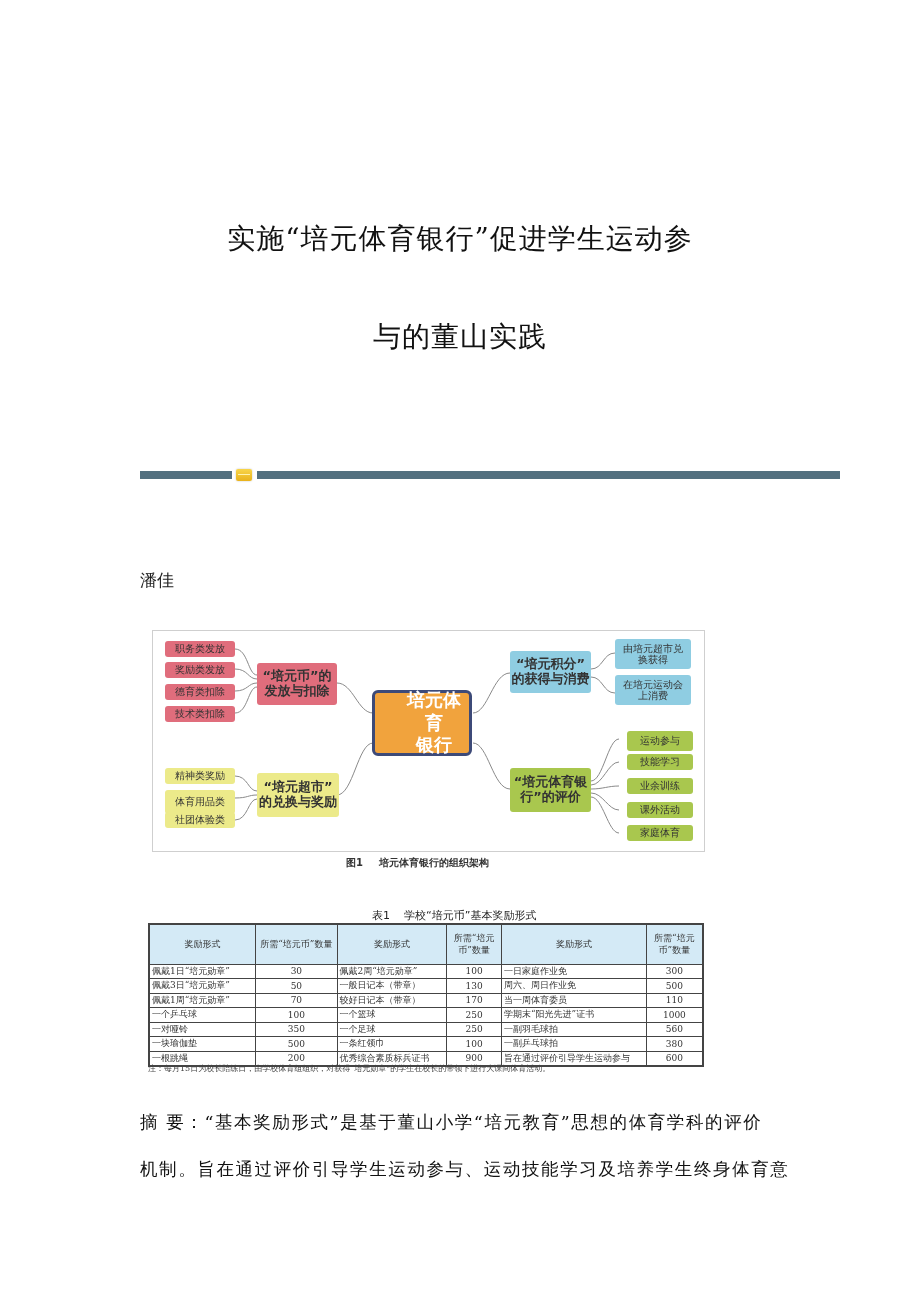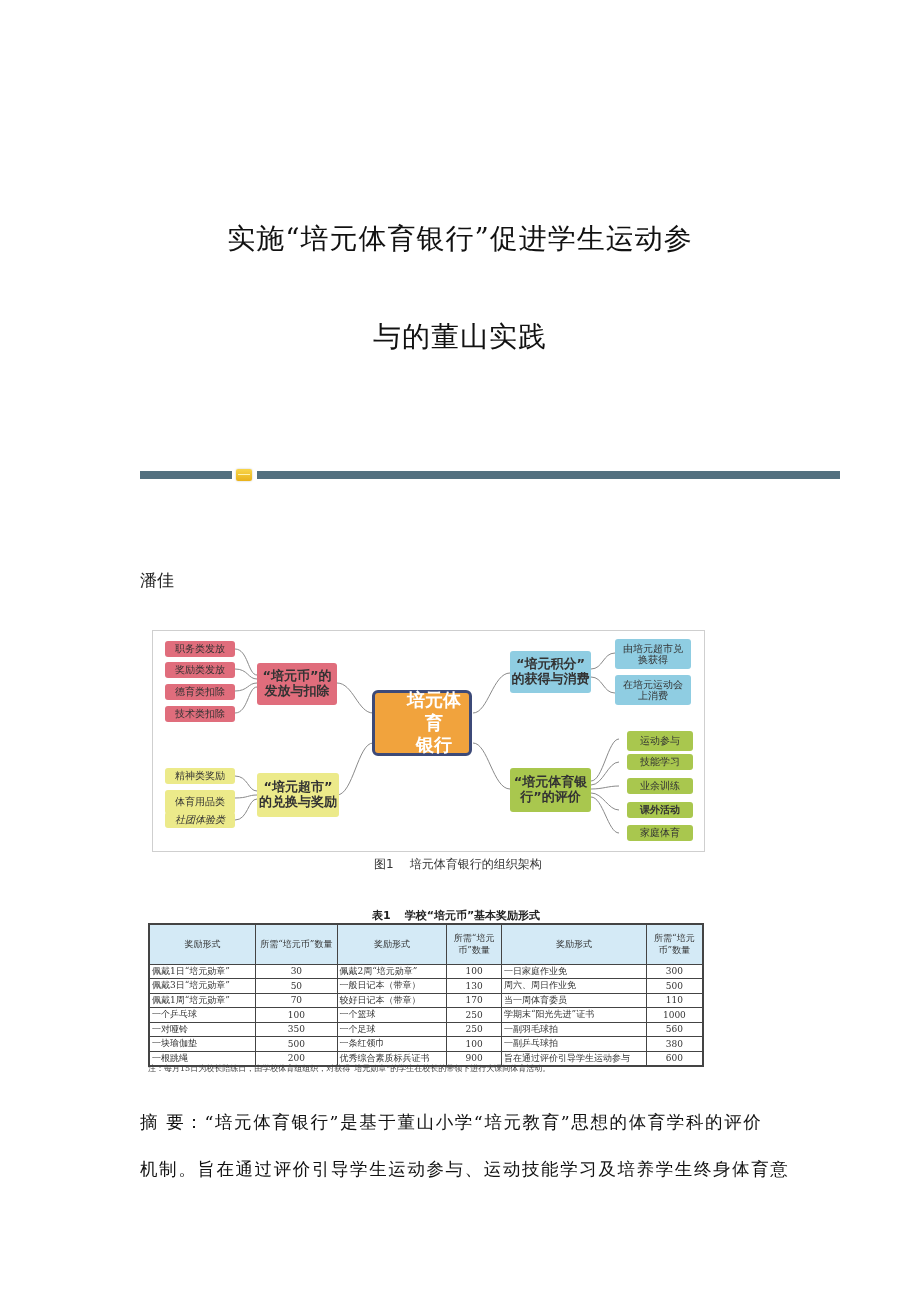--- a/index.html
+++ b/index.html
@@ -43,27 +43,27 @@
   .green { background: #a9c74e; }
   .mid { font-size: 13px; font-weight: bold; color: #333; }
   .center-node {
     position: absolute; left: 219px; top: 59px; width: 100px; height: 66px;
     background: #f1a33d; border: 3px solid #3d4a78; border-radius: 6px;
     color: #fff; font-size: 18px; font-weight: bold; text-align: center;
     display: flex; align-items: center; justify-content: center; line-height: 1.25; padding-left: 24px;
   }
   .fig-lines { position: absolute; left: 0; top: 0; }
   .fig-caption {
-    position: absolute; left: 346px; top: 856px; font-size: 12px; color: #333; font-weight: normal; margin-left: 28px;
+    position: absolute; left: 346px; top: 856px; font-size: 10px; color: #333; font-weight: bold;
   }
   .fig-caption span + span { margin-left: 16px; }
 
   
   .table-caption {
-    position: absolute; left: 372px; top: 908px; font-size: 11px; font-weight: bold; color: #222;
+    position: absolute; left: 372px; top: 908px; font-size: 11px; font-weight: normal; color: #222;
   }
   .table-caption span + span { margin-left: 14px; }
   table.reward {
     position: absolute; left: 148px; top: 923px; width: 556px;
     border-collapse: collapse; font-family: "DejaVu Serif", "Liberation Serif", serif;
     font-size: 9px; color: #333;
   }
   table.reward th {
     background: #d4eaf6; font-weight: normal; height: 40px; border: 1px solid #444;
     text-align: center; line-height: 1.4;
@@ -129,21 +129,21 @@
   <div class="node red" style="left:12px;top:53px;width:70px;height:16px;">德育类扣除</div>
   <div class="node red" style="left:12px;top:75px;width:70px;height:16px;">技术类扣除</div>
 
   <div class="node red mid" style="left:104px;top:32px;width:80px;height:42px;flex-direction:column;">
     <span>“培元币”的</span>
     <span>发放与扣除</span>
   </div>
 
   <div class="node yellow" style="left:12px;top:137px;width:70px;height:16px;">精神类奖励</div>
   <div class="node yellow" style="left:12px;top:159px;width:70px;height:24px;">体育用品类</div>
-  <div class="node yellow" style="left:12px;top:181px;width:70px;height:16px;font-style:italic;">社团体验类</div>
+  <div class="node yellow" style="left:12px;top:181px;width:70px;height:16px;">社团体验类</div>
 
   <div class="node yellow mid" style="left:104px;top:142px;width:82px;height:44px;flex-direction:column;">
     <span>“培元超市”</span>
     <span>的兑换与奖励</span>
   </div>
 
   <div class="center-node">
     <div>
       <div>培元体育</div>
       <div>银行</div>
@@ -157,21 +157,21 @@
   <div class="node blue" style="left:462px;top:8px;width:76px;height:30px;padding:0 6px;">由培元超市兑换获得</div>
   <div class="node blue" style="left:462px;top:44px;width:76px;height:30px;padding:0 6px;">在培元运动会上消费</div>
 
   <div class="node green mid" style="left:357px;top:137px;width:81px;height:44px;flex-direction:column;">
     <span>“培元体育银</span>
     <span>行”的评价</span>
   </div>
   <div class="node green" style="left:474px;top:100px;width:66px;height:20px;">运动参与</div>
   <div class="node green" style="left:474px;top:123px;width:66px;height:16px;">技能学习</div>
   <div class="node green" style="left:474px;top:147px;width:66px;height:16px;">业余训练</div>
-  <div class="node green" style="left:474px;top:171px;width:66px;height:16px;font-weight:bold;">课外活动</div>
+  <div class="node green" style="left:474px;top:171px;width:66px;height:16px;">课外活动</div>
   <div class="node green" style="left:474px;top:194px;width:66px;height:16px;">家庭体育</div>
 </div>
 
 <div class="fig-caption">
   <span>图1</span><span>培元体育银行的组织架构</span>
 </div>
 
 <div class="table-caption">
   <span>表1</span><span>学校“培元币”基本奖励形式</span>
 </div>
@@ -250,14 +250,14 @@
       <td>优秀综合素质标兵证书</td>
       <td class="num">900</td>
       <td>旨在通过评价引导学生运动参与</td>
       <td class="num">600</td>
     </tr>
   </tbody>
 </table>
 
 <div class="table-note">注：每月15日为校长陪练日，由学校体育组组织，对获得“培元勋章”的学生在校长的带领下进行大课间体育活动。</div>
 
-<div id="abstract-1" class="abstract">摘 要：“培元体育银行”是基于董山小学“培元教育”思想的体育学科的评价</div>
+<div id="abstract-1" class="abstract">摘 要：“基本奖励形式”是基于董山小学“培元教育”思想的体育学科的评价</div>
 <div id="abstract-2" class="abstract">机制。旨在通过评价引导学生运动参与、运动技能学习及培养学生终身体育意</div>
 
 </body></html>

